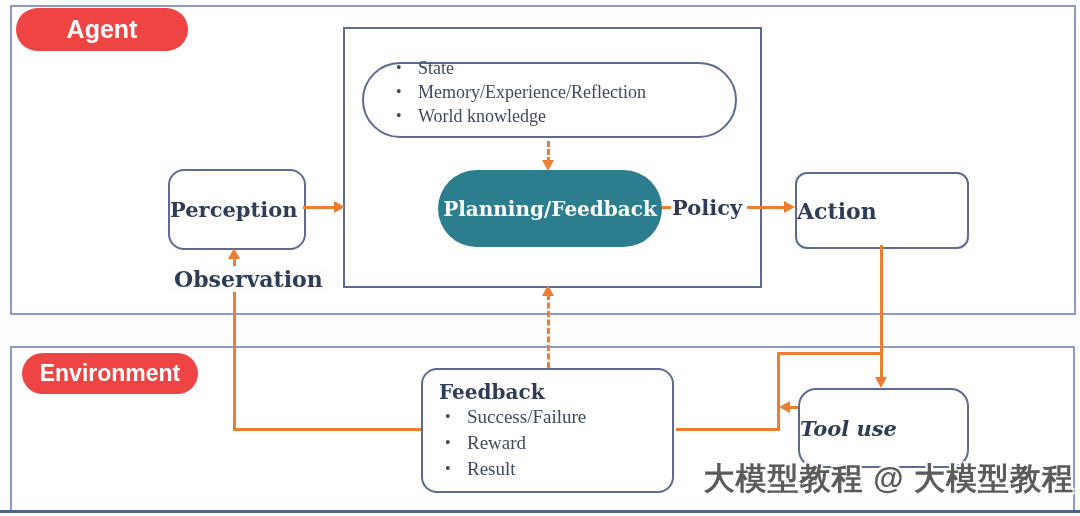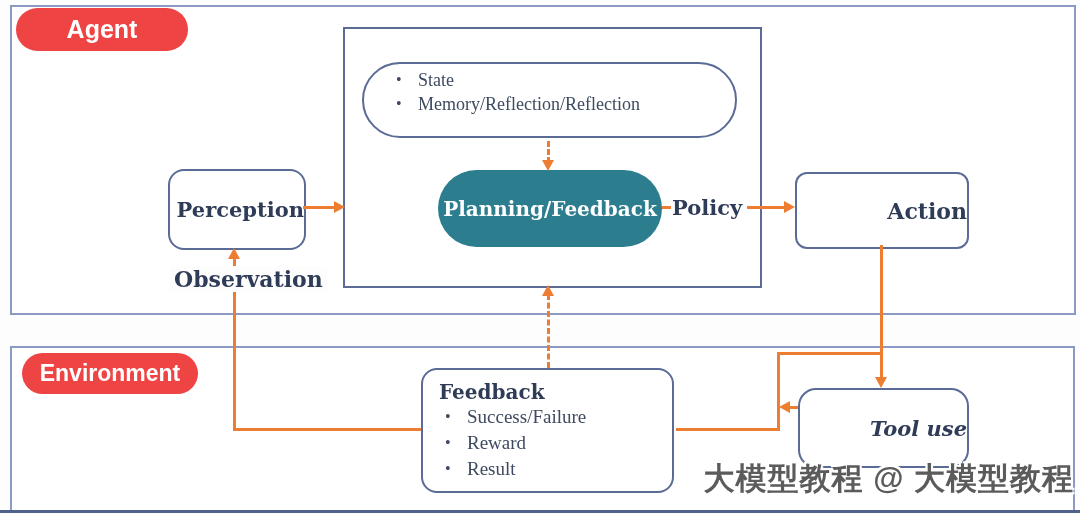--- a/index.html
+++ b/index.html
@@ -16,21 +16,21 @@
   .pill{
     position:absolute;background:#ef4444;color:#ffffff;border-radius:22px;
     display:flex;align-items:center;justify-content:center;
     font-weight:700;font-family:"Liberation Sans",sans-serif;
   }
   .agent-pill{left:16px;top:8px;width:172px;height:43px;font-size:25px;}
   .env-pill{left:22px;top:353px;width:176px;height:41px;font-size:23px;}
   
   .node{
     position:absolute;background:#ffffff;border:2px solid #5a6b96;
-    display:flex;align-items:center;justify-content:flex-end;
+    display:flex;align-items:center;justify-content:flex-start;
     color:#2f3c58;font-family:"DejaVu Serif",serif;font-weight:700;
   }
   .perception{left:168px;top:169px;width:134px;height:77px;border-radius:16px;font-size:21px;}
   .action{left:795px;top:172px;width:170px;height:73px;border-radius:12px;font-size:22px;}
   .tooluse{left:798px;top:388px;width:167px;height:76px;border-radius:18px;font-size:21px;font-style:italic;}
   .planning{
     position:absolute;left:438px;top:170px;width:224px;height:77px;border-radius:40px;
     background:#2c7e8f;color:#ffffff;display:flex;align-items:center;justify-content:center;
     font-family:"DejaVu Serif",serif;font-weight:700;font-size:20px;
   }
@@ -95,21 +95,22 @@
   <div class="bigbox env-box"></div>
   <div class="pill env-pill">
     <span>Environment</span>
   </div>
 
   <div class="innerbox"></div>
 
   <div class="capsule">
     <ul class="bullet-list">
       <li>State</li>
-      <li>Memory/Reflection/Reflection</li>
+      <li>Memory/Experience/Reflection</li>
+      <li>World knowledge</li>
     </ul>
   </div>
 
   <div class="node perception">
     <span>Perception</span>
   </div>
 
   <div class="planning">
     <span>Planning/Feedback</span>
   </div>

